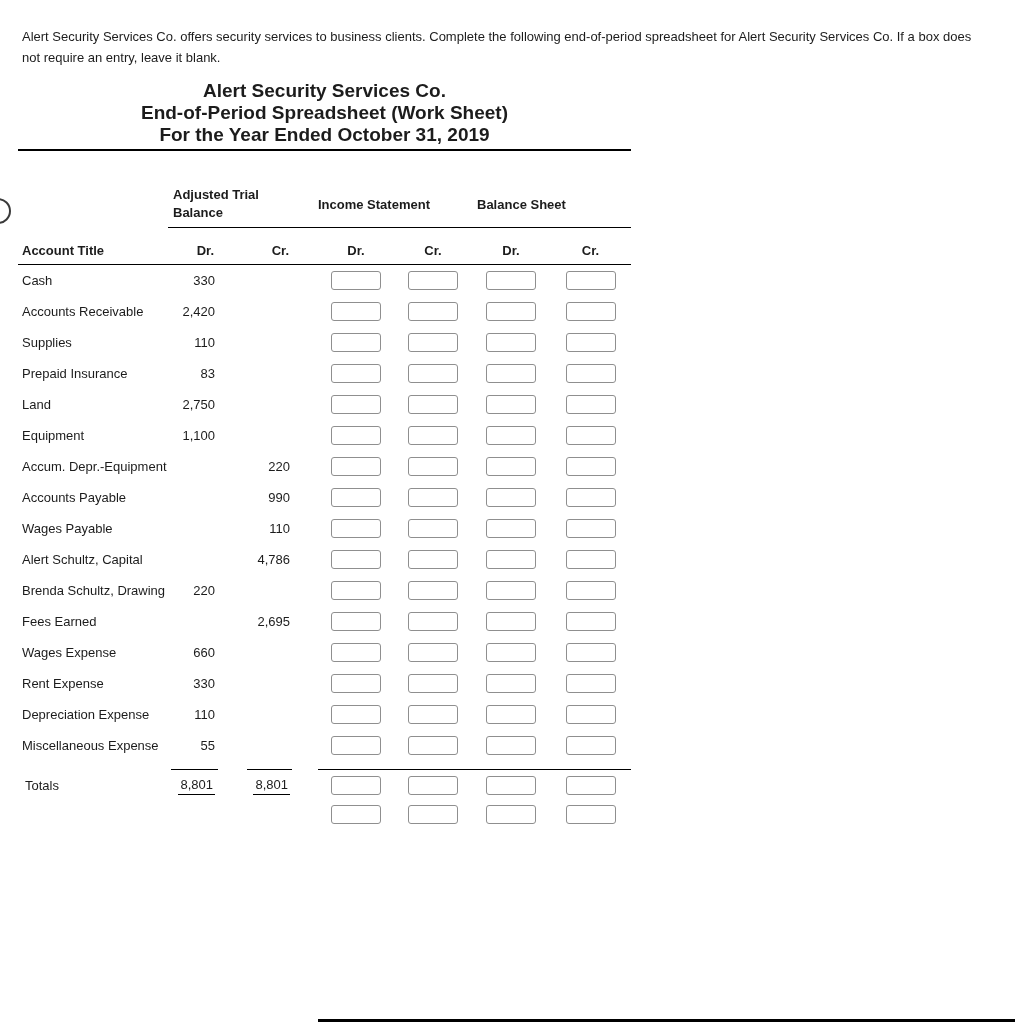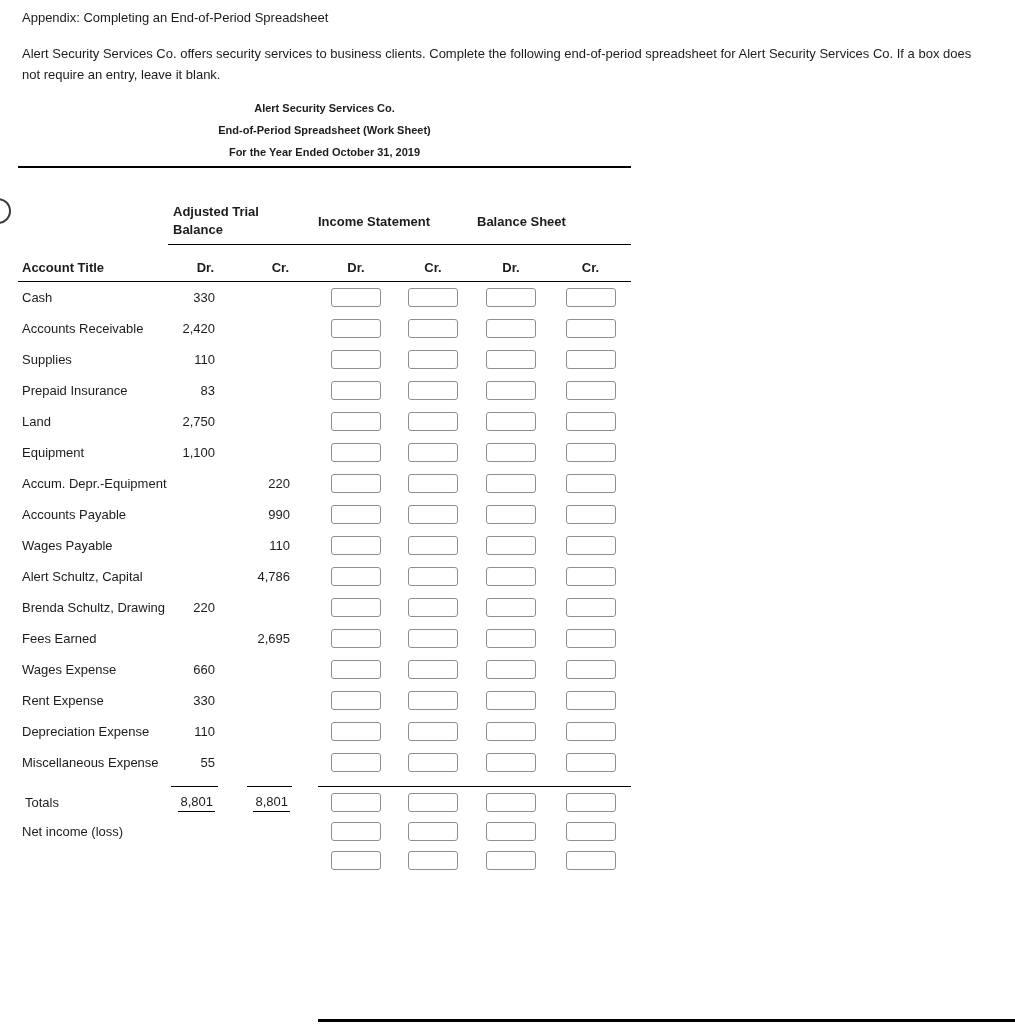--- a/index.html
+++ b/index.html
@@ -5,21 +5,21 @@
   * { box-sizing: border-box; }
   html, body { margin: 0; padding: 0; }
   body {
     width: 1015px; height: 1024px; background: #ffffff;
     font-family: "Liberation Sans", sans-serif; font-size: 13px;
     color: #1c1c1c; position: relative; overflow: hidden;
   }
   .page { padding: 9px 20px 0 18px; position: relative; }
   .appendix-title { margin-left: 4px; line-height: 17px; }
   .instructions { margin: 17px 0 0 4px; max-width: 968px; line-height: 21px; }
-  .ws-title { width: 613px; margin-top: 12px; text-align: center; font-weight: bold; font-size: 11px; line-height: 22px; }
+  .ws-title { width: 613px; margin-top: 12px; text-align: center; font-weight: bold; font-size: 19px; line-height: 22px; }
   .title-rule { width: 613px; border-bottom: 2px solid #000; margin-top: 3px; }
 
   .grid-row { display: grid; grid-template-columns: 150px 50px 75px 25px 76px 78px 78px 81px; align-items: center; width: 613px; }
 
   .group-header-row { margin-top: 30px; min-height: 46px; font-weight: bold; }
   .span-atb { grid-column: 2 / 4; padding-left: 5px; line-height: 18px; }
   .span-is  { grid-column: 5 / 7; }
   .span-bs  { grid-column: 7 / 9; padding-left: 5px; }
   .group-rule { width: 463px; margin-left: 150px; border-bottom: 1.5px solid #000; }
 
@@ -56,21 +56,20 @@
   }
   .bottom-rule { position: absolute; left: 318px; width: 697px; top: 1019px; height: 3px; background: #000; }
 </style>
 </head>
 <body>
 
 <div class="page">
 
   <span class="clipped-circle"></span>
 
-  <div class="appendix-title">Appendix: Completing an End-of-Period Spreadsheet</div>
 
   <p class="instructions">Alert Security Services Co. offers security services to business clients. Complete the following end-of-period spreadsheet for Alert Security Services Co. If a box does not require an entry, leave it blank.</p>
 
   <div class="ws-title">
     <div>Alert Security Services Co.</div>
     <div>End-of-Period Spreadsheet (Work Sheet)</div>
     <div>For the Year Ended October 31, 2019</div>
   </div>
   <div class="title-rule"></div>
 
@@ -421,38 +420,20 @@
         <input type="text" class="input-box" style="">
       </div>
     <div class="box-cell">
         <input type="text" class="input-box" style="">
       </div>
     <div class="box-cell">
         <input type="text" class="input-box" style="">
       </div>
   </div>
 
-  <div class="grid-row ni-row">
-    <div class="title-cell">Net income (loss)</div>
-    <div class="num-cell"></div>
-    <div class="num-cell"></div>
-    <div class="gap-cell"></div>
-    <div class="box-cell">
-        <input type="text" class="input-box" style="">
-      </div>
-    <div class="box-cell">
-        <input type="text" class="input-box" style="">
-      </div>
-    <div class="box-cell">
-        <input type="text" class="input-box" style="">
-      </div>
-    <div class="box-cell">
-        <input type="text" class="input-box" style="">
-      </div>
-  </div>
 
   <div class="grid-row final-row">
     <div class="title-cell"></div>
     <div class="num-cell"></div>
     <div class="num-cell"></div>
     <div class="gap-cell"></div>
     <div class="box-cell">
         <input type="text" class="input-box" style="">
       </div>
     <div class="box-cell">

